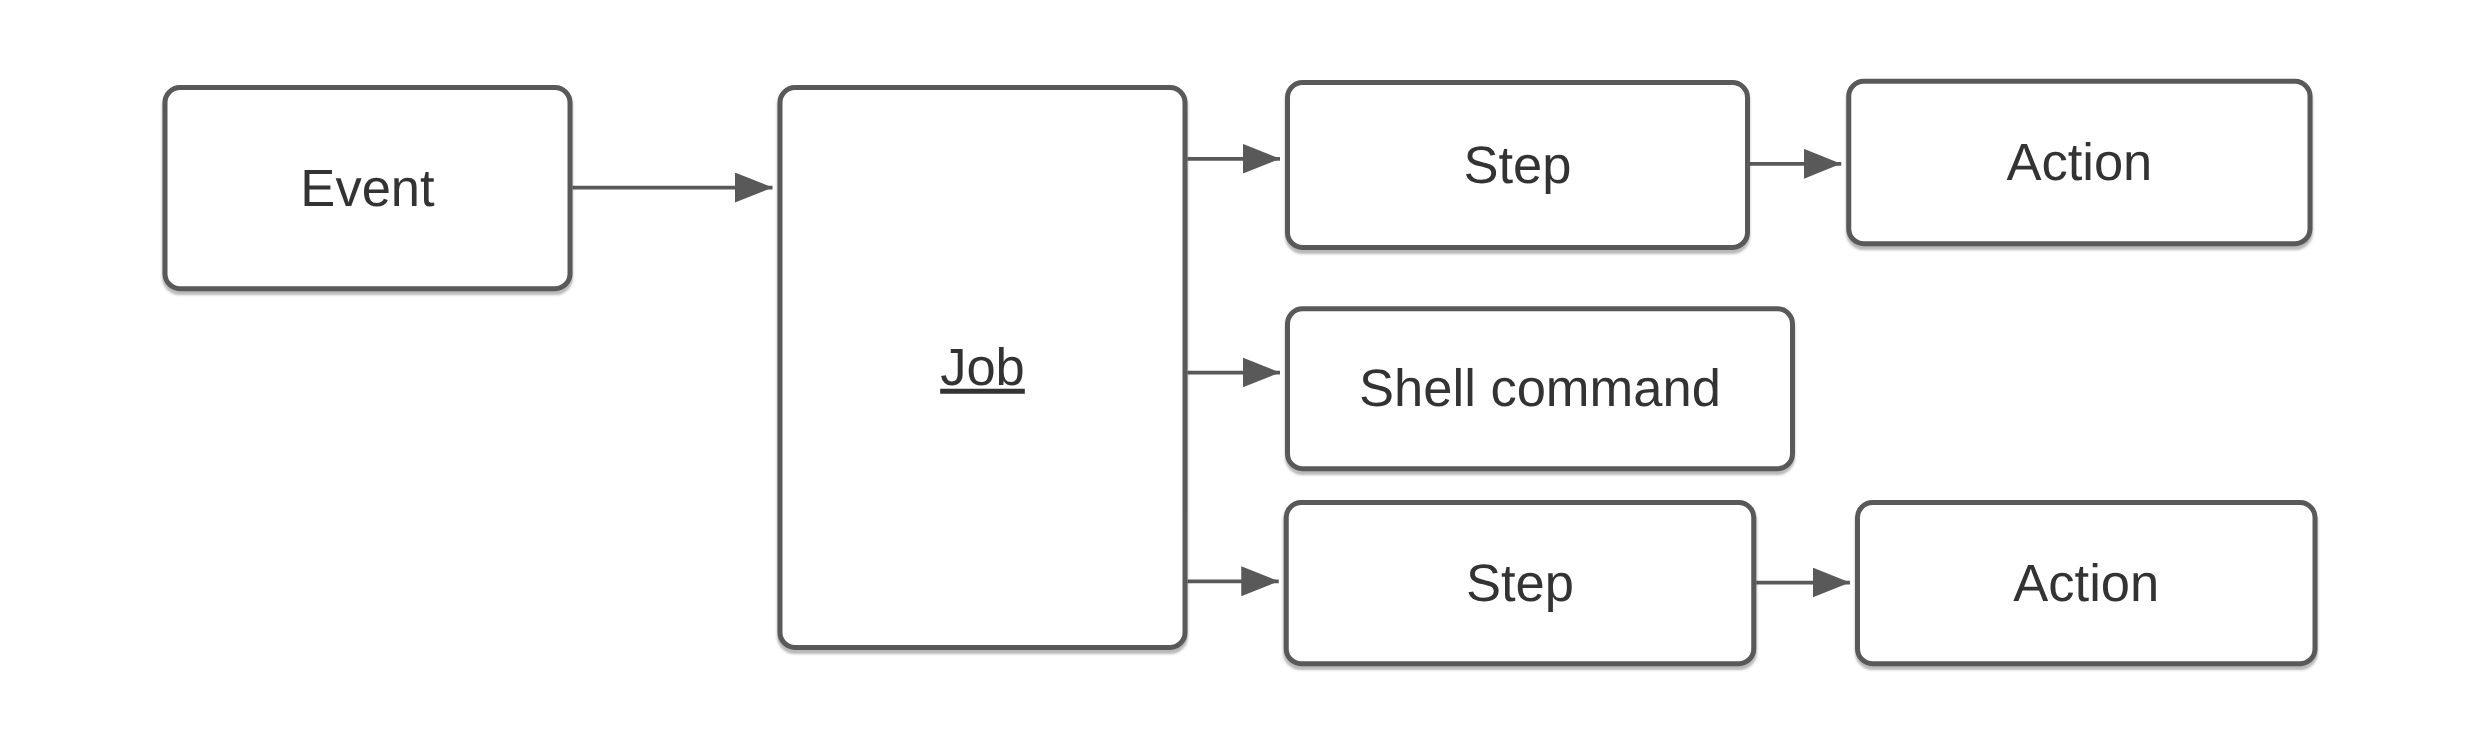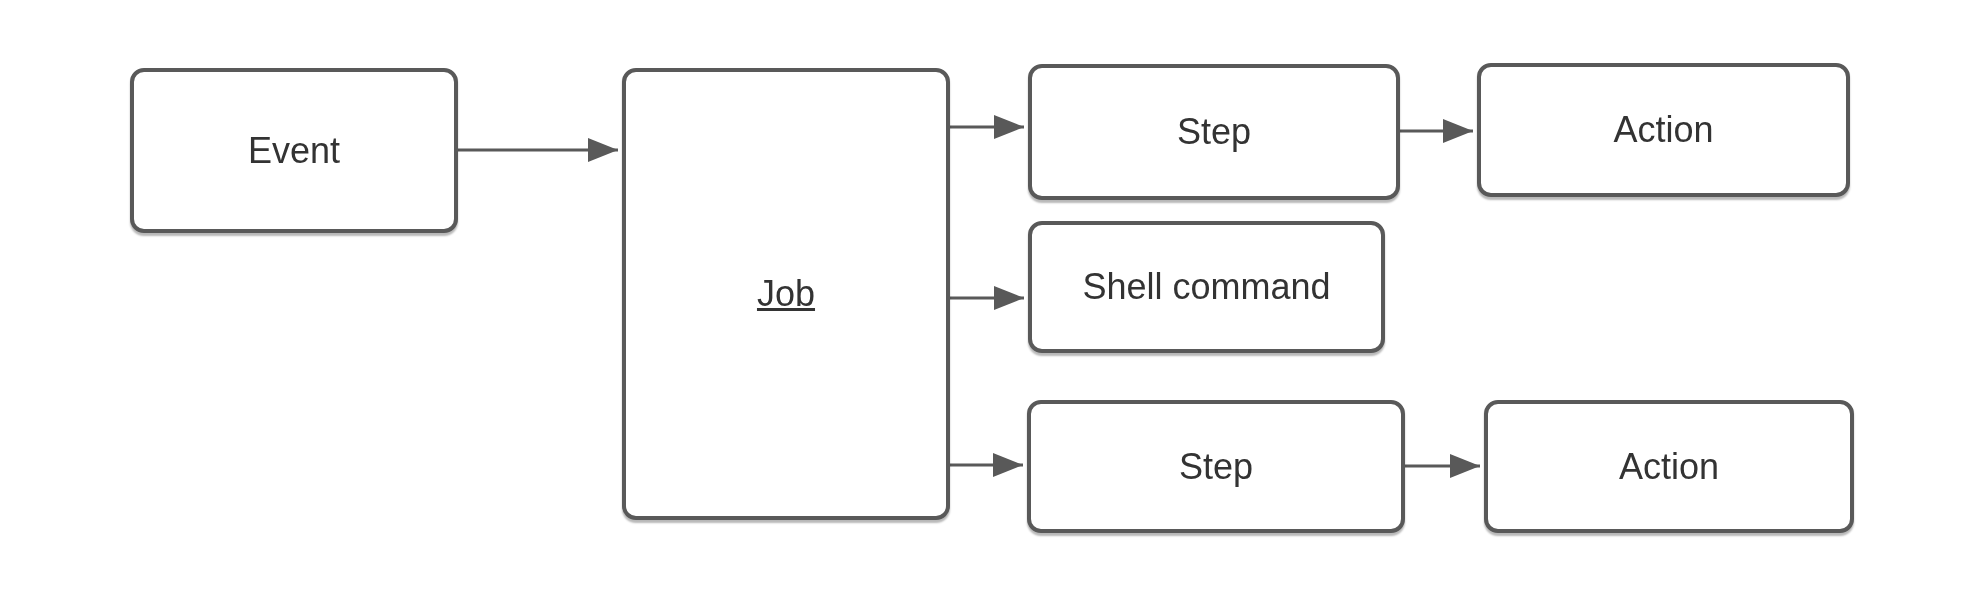--- a/index.html
+++ b/index.html
@@ -30,29 +30,29 @@
     position: absolute;
     box-sizing: border-box;
     background: #ffffff;
     border: 4px solid #595959;
     border-radius: 14px;
     box-shadow: 0 3px 2px rgba(0, 0, 0, 0.28);
     display: flex;
     align-items: center;
     justify-content: center;
     color: #333333;
-    font-size: 36px;
+    font-size: 42px;
     line-height: 1;
     white-space: nowrap;
   }
   .node-event        { left: 130px;  top: 68px;  width: 328px; height: 165px; }
   .node-job          { left: 622px;  top: 68px;  width: 328px; height: 452px; text-decoration: underline; }
   .node-step-top     { left: 1028px; top: 64px;  width: 372px; height: 136px; }
   .node-action-top   { left: 1477px; top: 63px;  width: 373px; height: 134px; }
-  .node-shell        { left: 1028px; top: 221px; width: 357px; height: 132px; }
+  .node-shell        { left: 1028px; top: 245px; width: 408px; height: 132px; }
   .node-step-bottom  { left: 1027px; top: 400px; width: 378px; height: 133px; }
   .node-action-bottom{ left: 1484px; top: 400px; width: 370px; height: 133px; }
 </style>
 </head>
 <body>
 
 <div class="canvas">
 
   <svg class="connectors" viewBox="0 0 1977 599" xmlns="http://www.w3.org/2000/svg">
     <defs>

